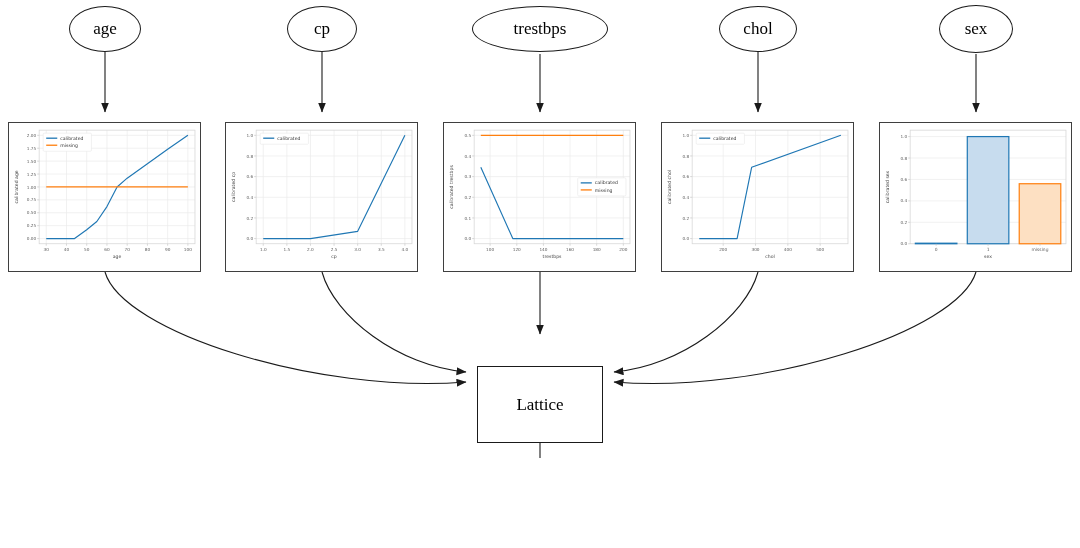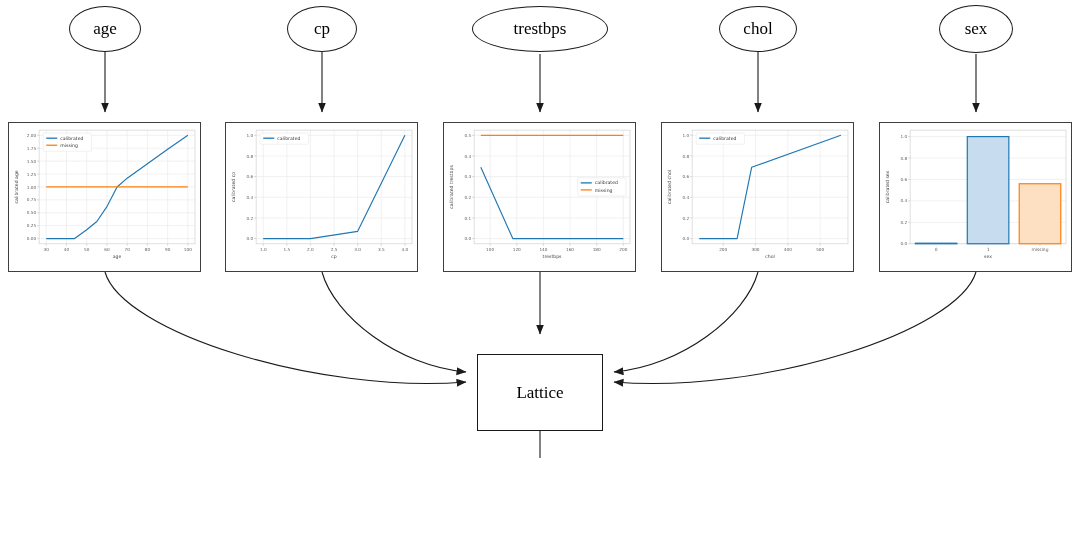--- a/index.html
+++ b/index.html
@@ -316,18 +316,18 @@
         <line x1="28" y1="56.0377358490566" x2="30" y2="56.0377358490566" stroke="#c0c0c0" stroke-width="0.6"></line>
         <text x="27" y="36.31698113207546" font-size="4.2" text-anchor="end" fill="#5f5f5f">0.8</text>
         <line x1="28" y1="34.71698113207546" x2="30" y2="34.71698113207546" stroke="#c0c0c0" stroke-width="0.6"></line>
         <text x="27" y="14.996226415094347" font-size="4.2" text-anchor="end" fill="#5f5f5f">1.0</text>
         <line x1="28" y1="13.396226415094347" x2="30" y2="13.396226415094347" stroke="#c0c0c0" stroke-width="0.6"></line>
         <text x="107.5" y="134.5" font-size="4.6" text-anchor="middle" fill="#444444">sex</text>
         <text x="9" y="63.5" font-size="4.6" text-anchor="middle" fill="#444444" transform="rotate(-90 9 63.5)">calibrated sex</text>
       </svg>
     </div>
 
-  <div class="lattice-box" style="left:477px; top:354px; width:126px; height:77px;">
+  <div class="lattice-box" style="left:477px; top:366px; width:126px; height:77px;">
     <span>Lattice</span>
   </div>
 
 
 </div>
 
 </body></html>

